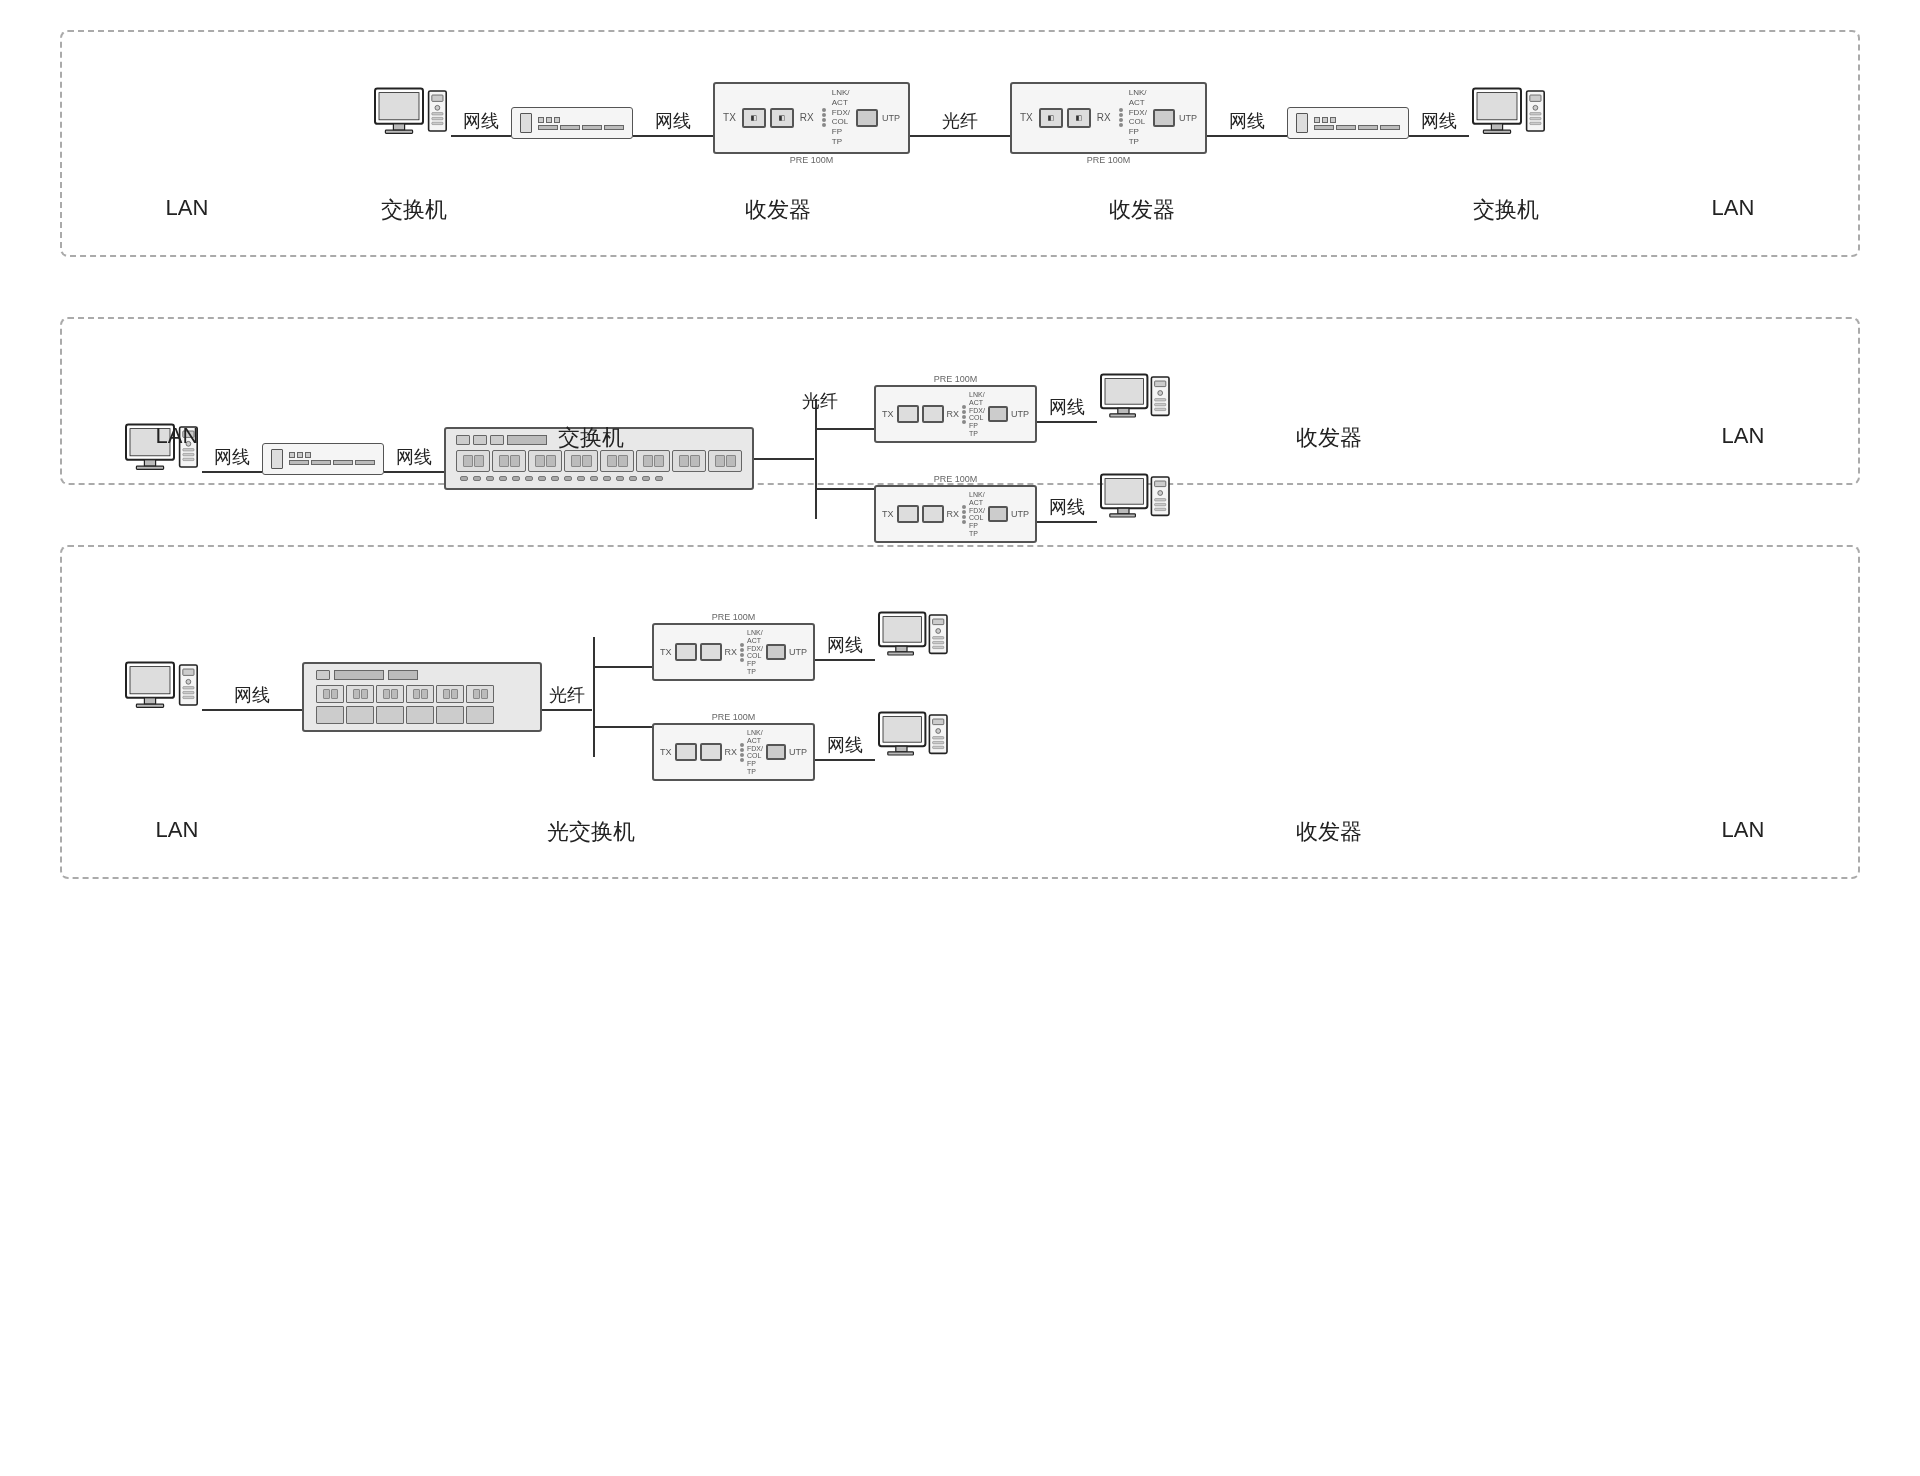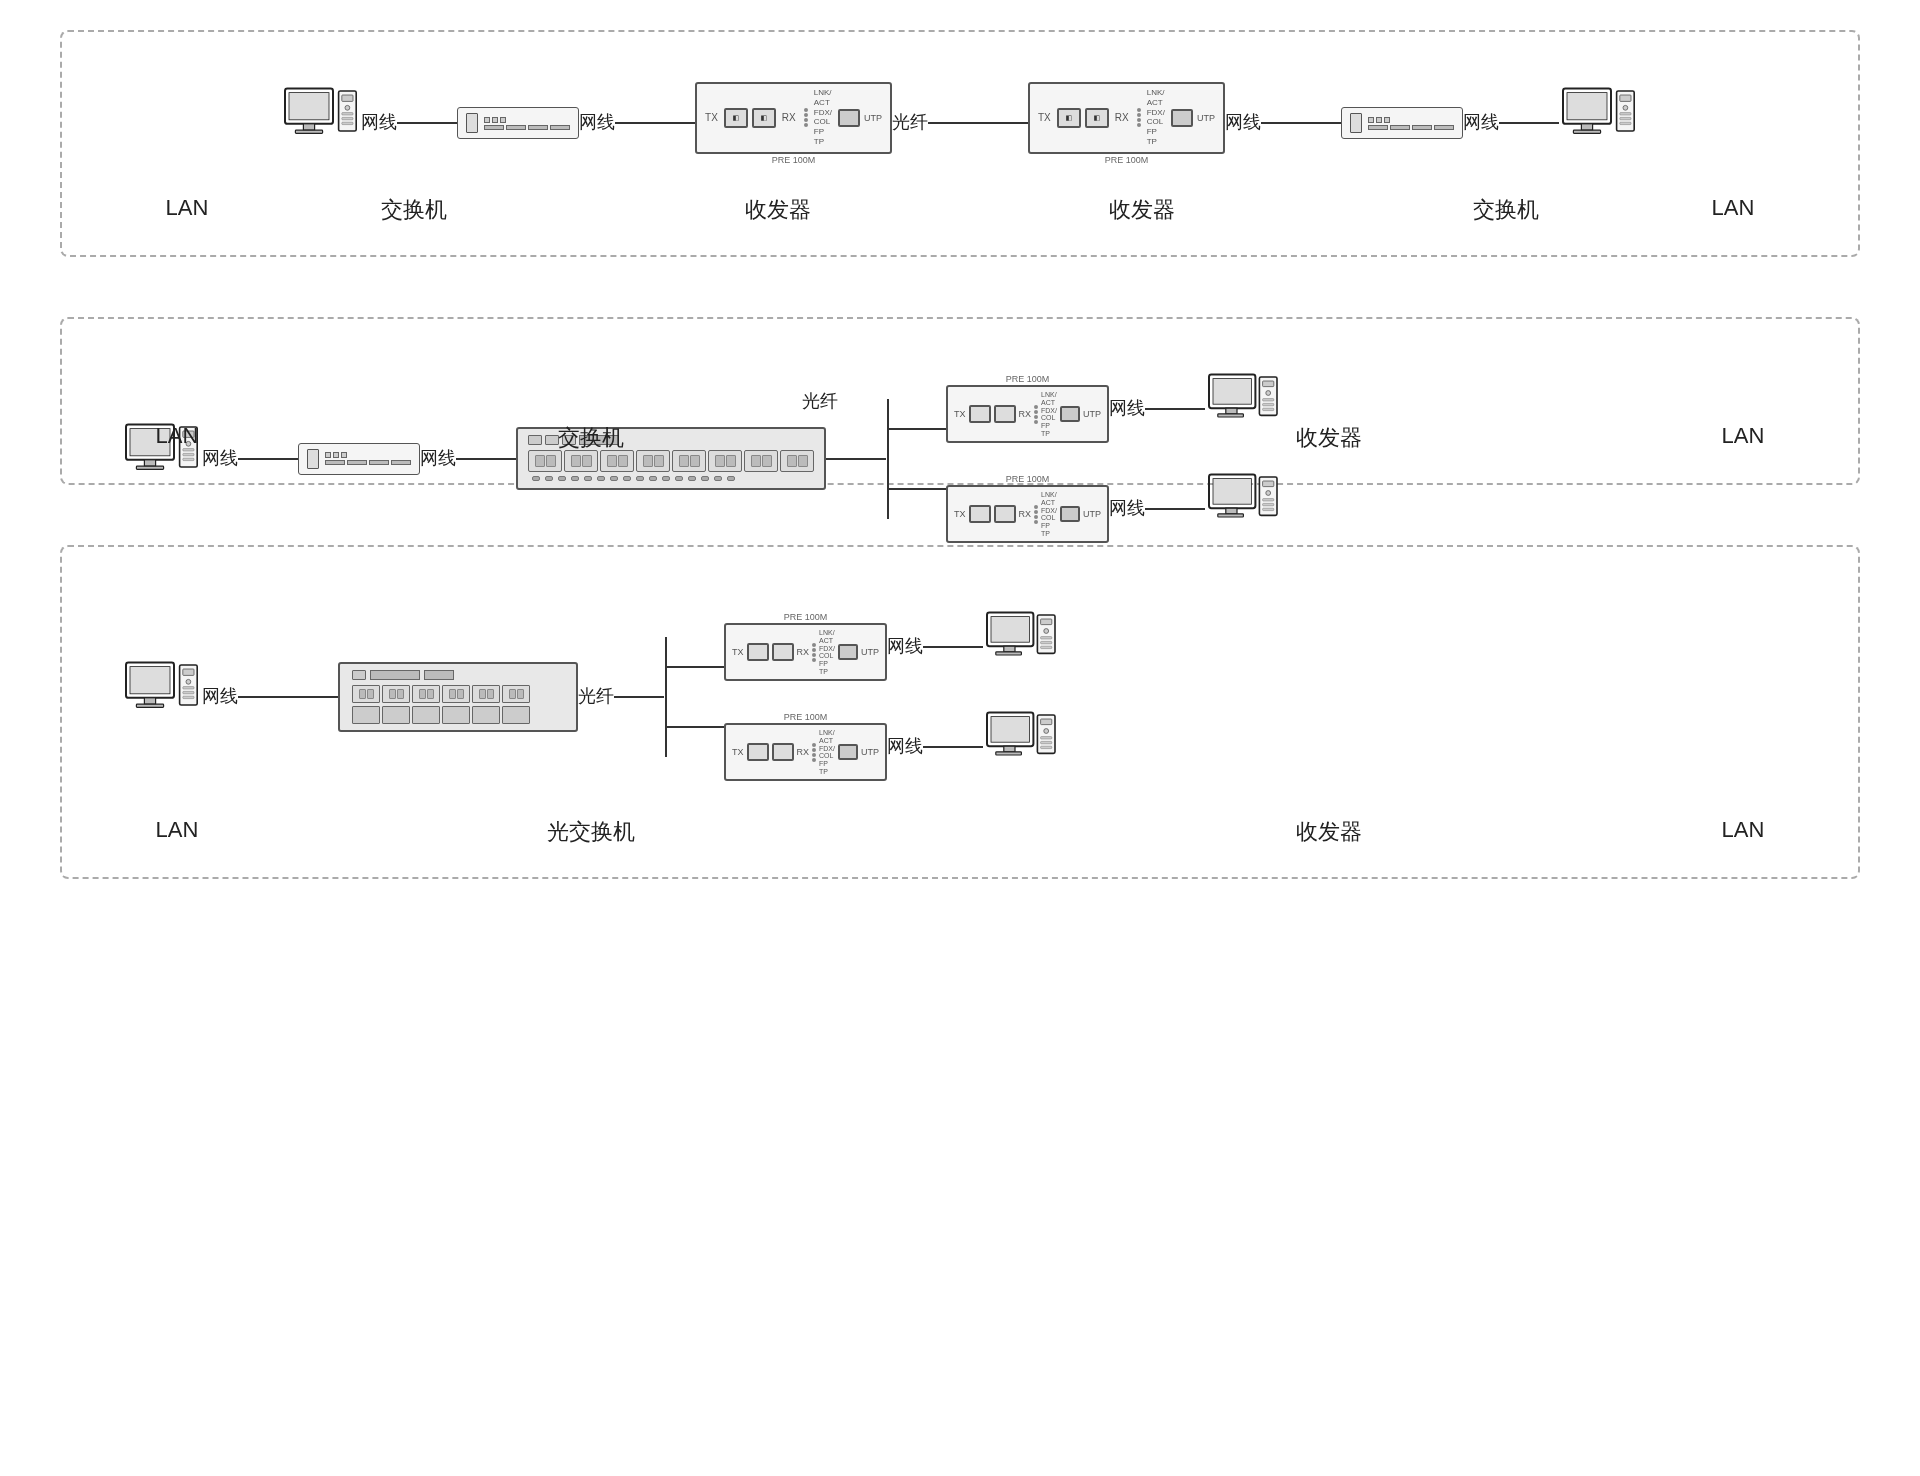--- a/index.html
+++ b/index.html
@@ -41,21 +41,21 @@
       height: 80px;
     }
 
     .section-wrapper {
       margin-bottom: 60px;
     }
 
     
     .labeled-wire {
       display: flex;
-      flex-direction: row;
+      flex-direction: column;
       align-items: center;
     }
 
     .labeled-wire .lw-text {
       font-size: 18px;
       margin-bottom: 2px;
     }
 
     .labeled-wire .lw-line {
       height: 2px;

